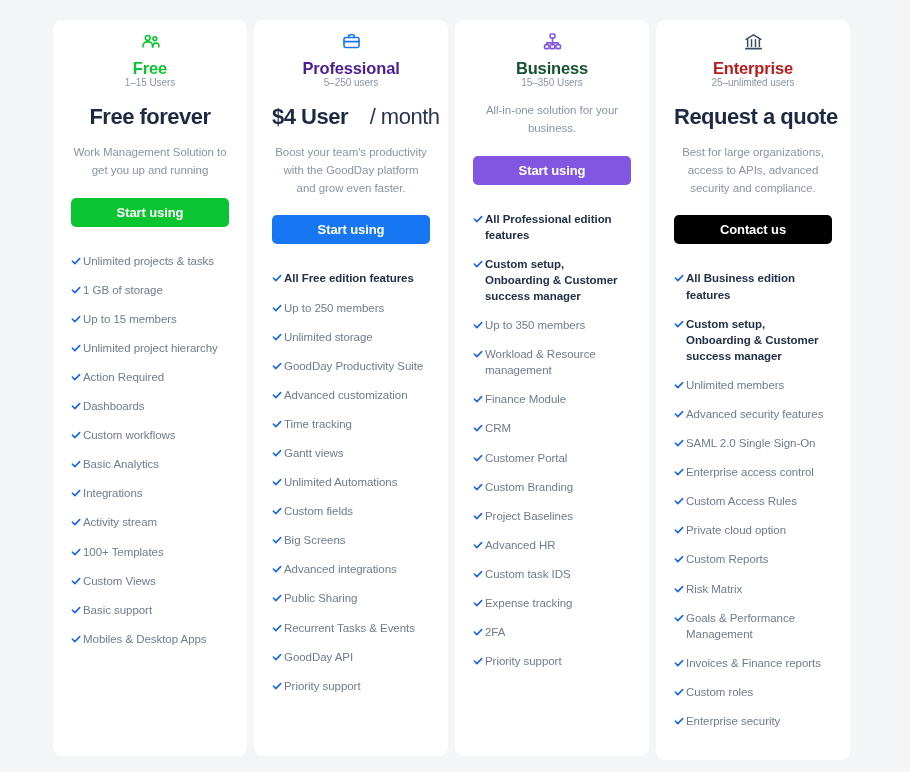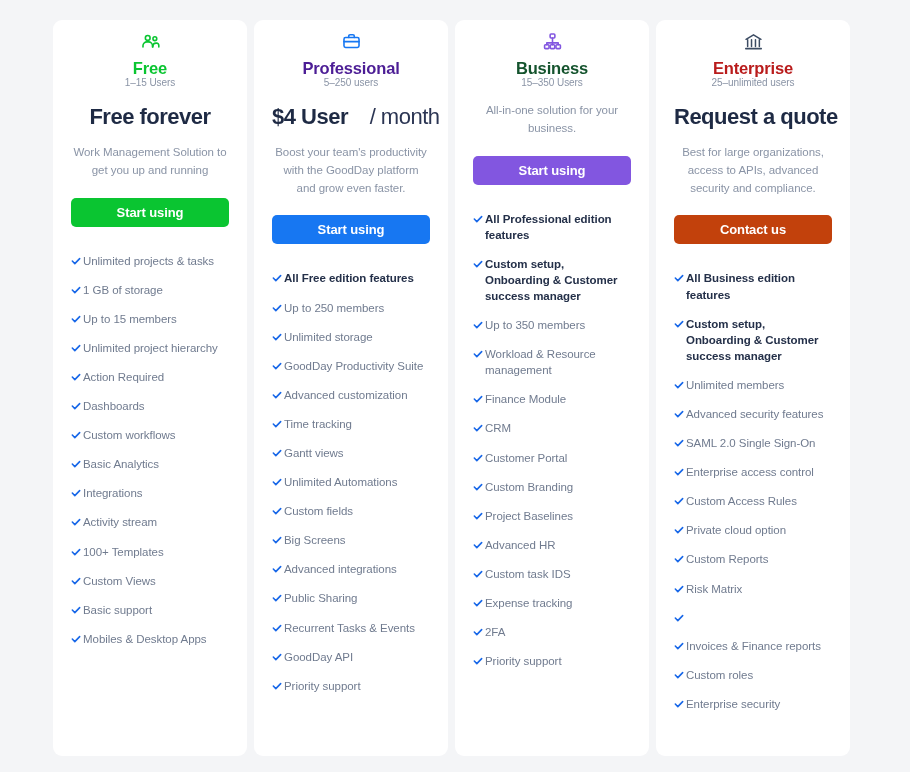--- a/index.html
+++ b/index.html
@@ -471,21 +471,21 @@
             <path d="M4.6 9.8v8.4M9.5 9.8v8.4M14.5 9.8v8.4M19.4 9.8v8.4"></path>
             <path d="M2.2 21h19.6"></path>
           </svg>
         </span>
       <span class="plan-name" style="color:#b91c1c">Enterprise</span>
     </div>
     <div class="plan-users">25–unlimited users</div>
     <div class="plan-price"><span class="amount">Request a quote</span></div>
     <div class="plan-desc">Best for large organizations, access to APIs, advanced security and compliance.</div>
     <div class="cta-wrap">
-      <button class="cta-button" style="background:#c2410c">Contact us</button>
+      <button class="cta-button" style="background:#000000">Contact us</button>
     </div>
     <ul class="features">
         <li class="feature-item highlight">
           <svg class="check-icon" viewBox="0 0 12 12" fill="none" stroke="#1767e8" stroke-width="1.9" stroke-linecap="round" stroke-linejoin="round">
             <path d="M1.6 5.4 4.6 8.6 10.4 2.6"></path>
           </svg>
           <span class="feature-text">All Business edition features</span>
         </li>
         <li class="feature-item highlight">
           <svg class="check-icon" viewBox="0 0 12 12" fill="none" stroke="#1767e8" stroke-width="1.9" stroke-linecap="round" stroke-linejoin="round">
@@ -538,20 +538,21 @@
         <li class="feature-item">
           <svg class="check-icon" viewBox="0 0 12 12" fill="none" stroke="#1767e8" stroke-width="1.9" stroke-linecap="round" stroke-linejoin="round">
             <path d="M1.6 5.4 4.6 8.6 10.4 2.6"></path>
           </svg>
           <span class="feature-text">Risk Matrix</span>
         </li>
         <li class="feature-item">
           <svg class="check-icon" viewBox="0 0 12 12" fill="none" stroke="#1767e8" stroke-width="1.9" stroke-linecap="round" stroke-linejoin="round">
             <path d="M1.6 5.4 4.6 8.6 10.4 2.6"></path>
           </svg>
+          <span class="feature-text">Goals &amp; Performance Management</span>
         </li>
         <li class="feature-item">
           <svg class="check-icon" viewBox="0 0 12 12" fill="none" stroke="#1767e8" stroke-width="1.9" stroke-linecap="round" stroke-linejoin="round">
             <path d="M1.6 5.4 4.6 8.6 10.4 2.6"></path>
           </svg>
           <span class="feature-text">Invoices &amp; Finance reports</span>
         </li>
         <li class="feature-item">
           <svg class="check-icon" viewBox="0 0 12 12" fill="none" stroke="#1767e8" stroke-width="1.9" stroke-linecap="round" stroke-linejoin="round">
             <path d="M1.6 5.4 4.6 8.6 10.4 2.6"></path>

